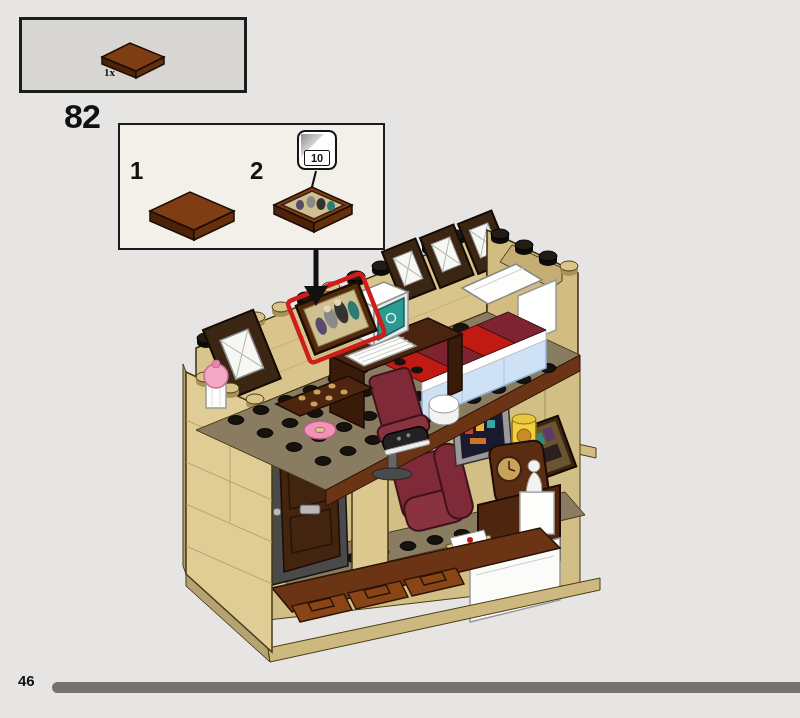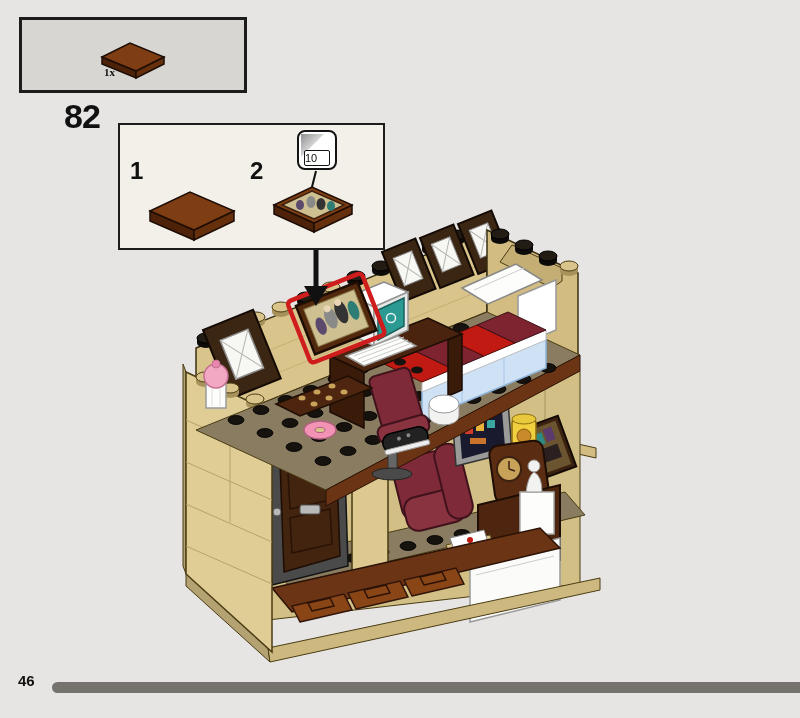--- a/index.html
+++ b/index.html
@@ -16,22 +16,22 @@
       border:2.5px solid #1c1c1c;z-index:2;}
   .substep-num{font-size:24px;font-weight:700;color:#111;}
   .substep-1{left:10px;top:32px;}
   .substep-2{left:130px;top:32px;}
   .sticker-badge{left:177px;top:5px;width:36px;height:36px;background:#fff;
       border:2.5px solid #141414;border-radius:8px;}
   .peel{left:2px;top:2px;width:23px;height:23px;
       background:linear-gradient(135deg,#8f8f8f 0%,#cfcfcf 45%,#fafafa 72%);
       clip-path:polygon(0 0,100% 0,0 100%);}
   .badge-num{left:5px;bottom:2px;width:24px;height:14px;background:#fff;
-      border:1.5px solid #141414;border-radius:2px;font-size:11px;font-weight:400;
-      line-height:14px;color:#111;}
+      border:1.5px solid #141414;border-radius:2px;font-size:11px;font-weight:700;
+      text-align:center;line-height:14px;color:#111;}
   .footer-page{left:18px;top:672px;font-size:15px;font-weight:700;color:#111;z-index:2;}
   .progress-bar{left:52px;top:682px;width:748px;height:11px;background:#76736f;
       border-radius:6px 0 0 6px;z-index:2;}
   svg{display:block;}
 </style>
 </head>
 <body>
 
 <svg id="model-svg" class="abs" width="800" height="718" viewBox="0 0 800 718">
   <defs>

